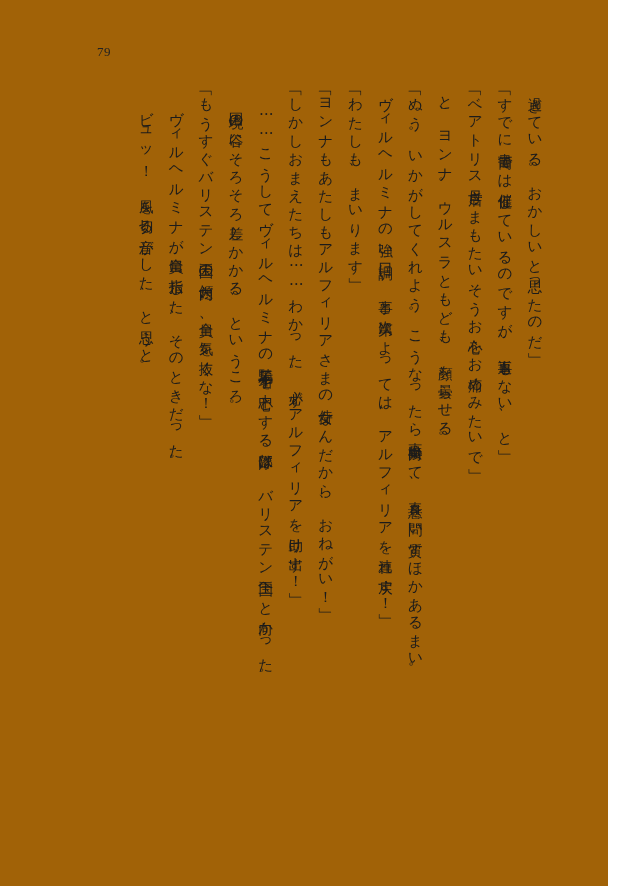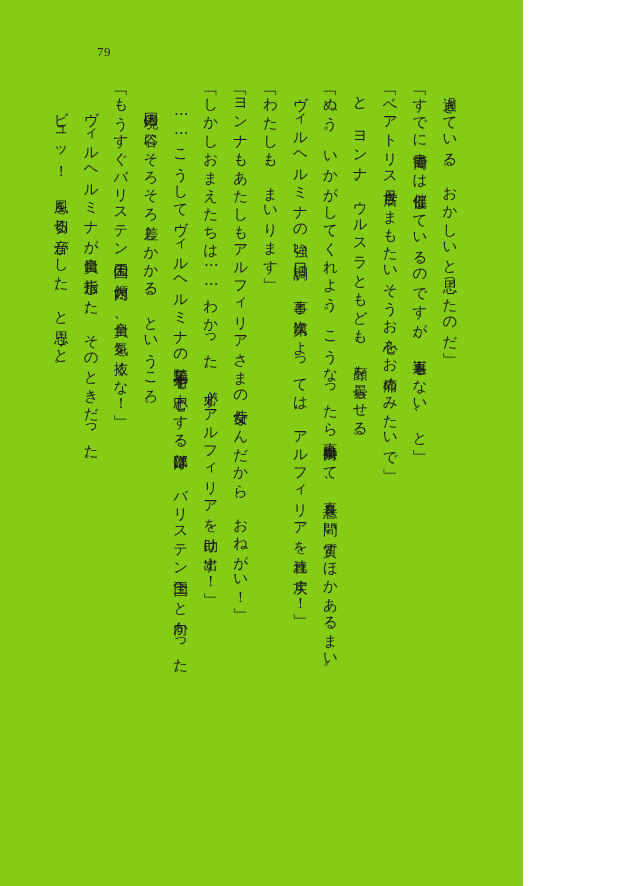--- a/index.html
+++ b/index.html
@@ -9,23 +9,23 @@
   }
   body {
     width: 621px;
     height: 886px;
     overflow: hidden;
     font-family: "Liberation Serif", "DejaVu Serif", serif;
     color: #1a1a1a;
   }
   .page {
     position: relative;
-    width: 523px;
+    width: 608px;
     height: 886px;
-    background: #84cc16;
+    background: #a16207;
   }
   .page-number {
     position: absolute;
     top: 44px;
     left: 97px;
     font-size: 13px;
     letter-spacing: 0.5px;
     color: #222;
     font-family: "Liberation Serif", "DejaVu Serif", serif;
   }

